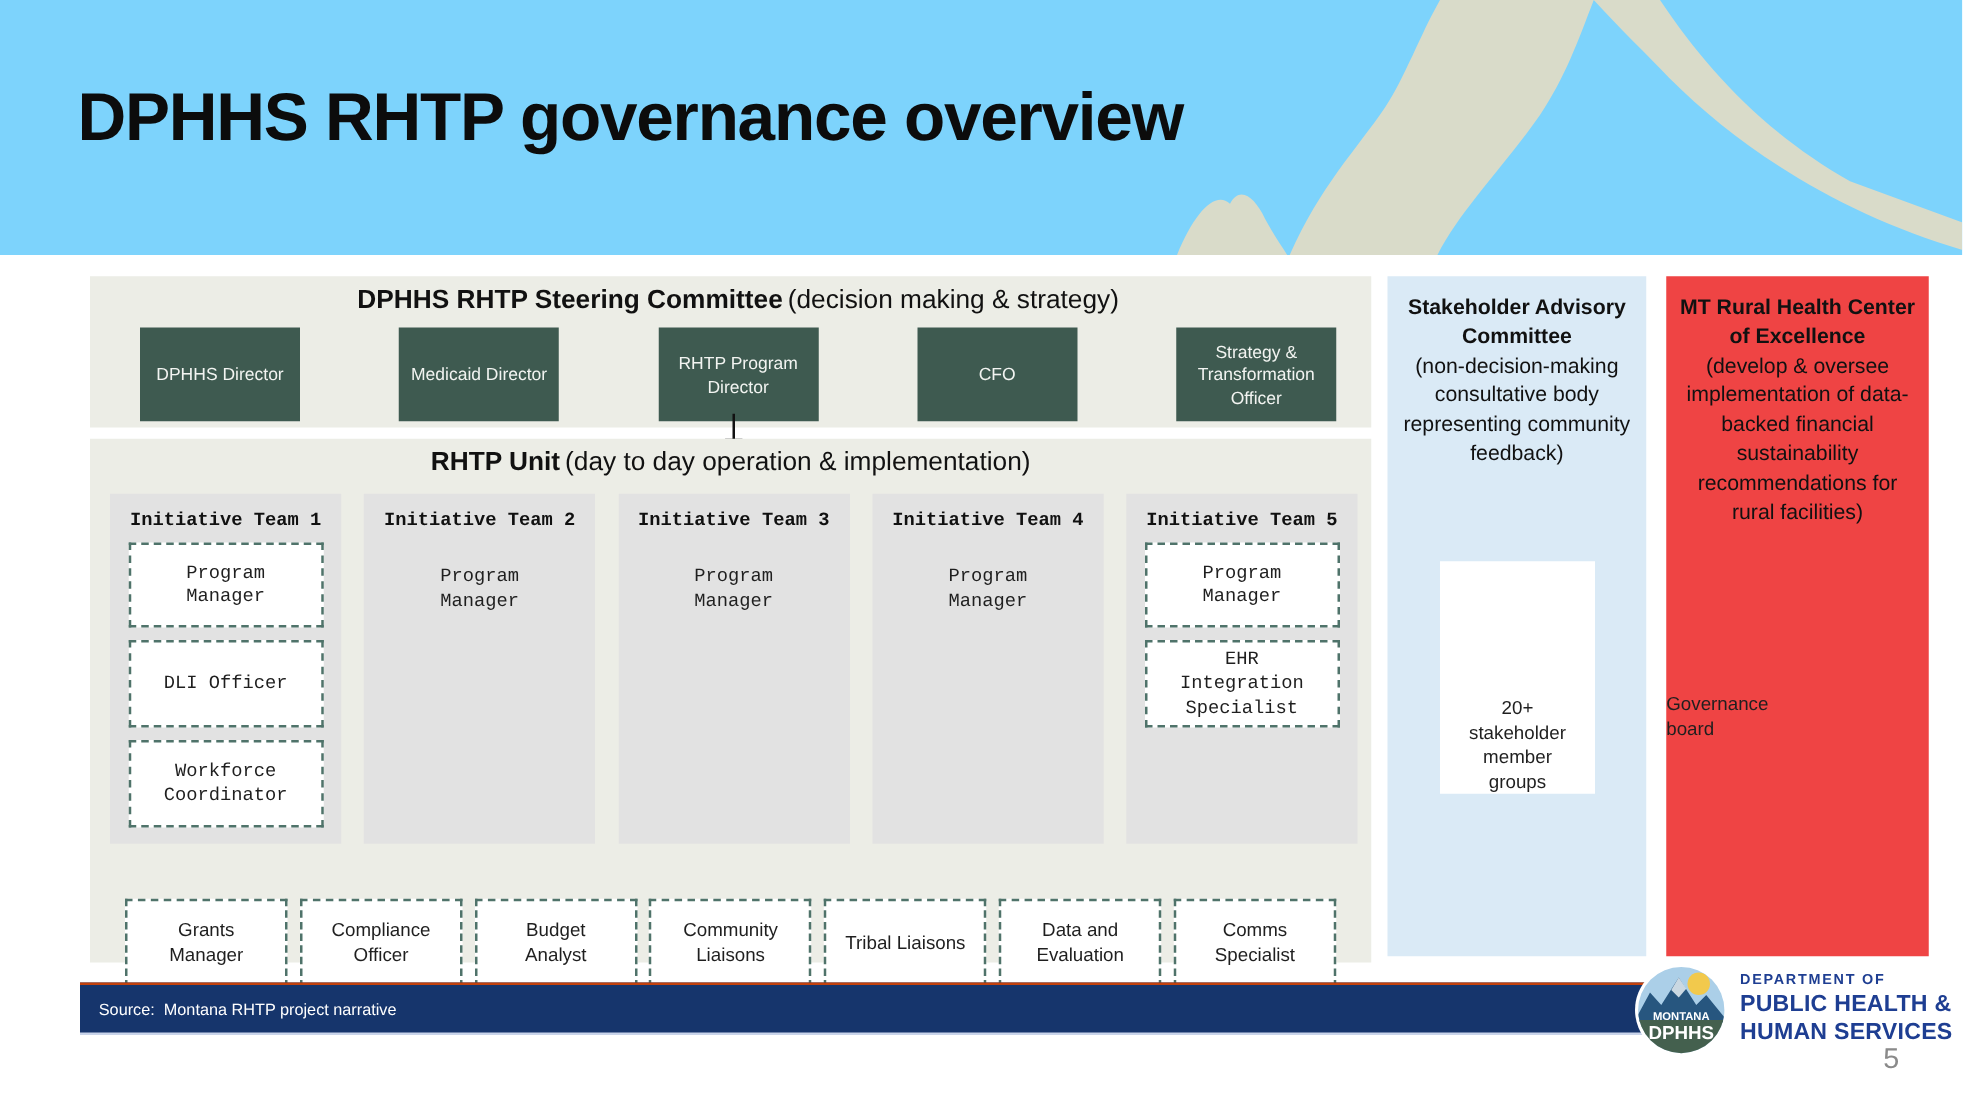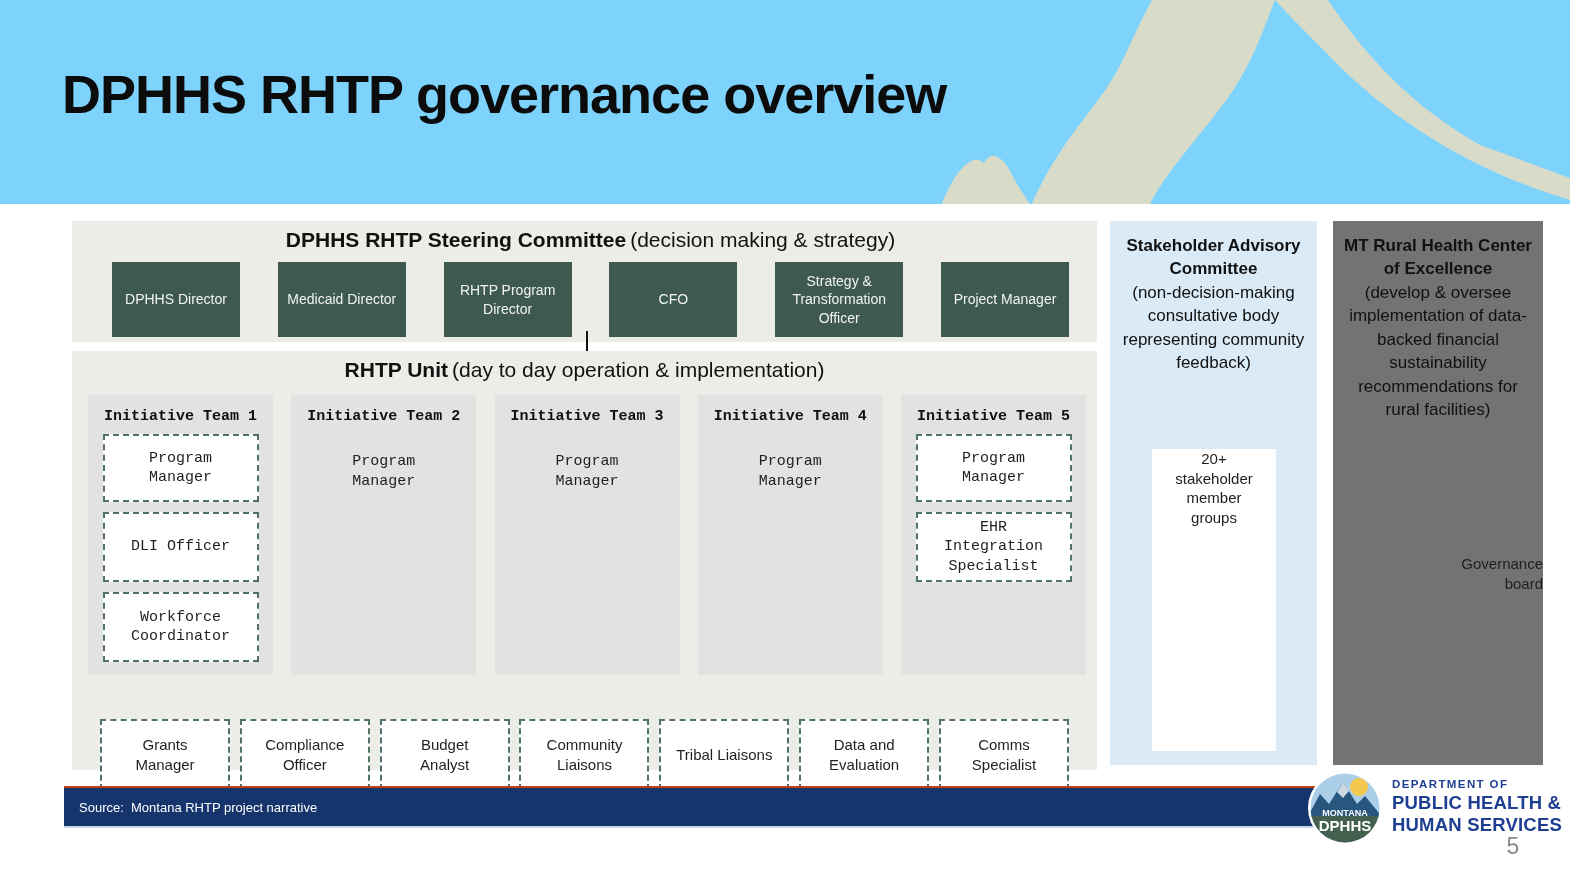--- a/index.html
+++ b/index.html
@@ -37,26 +37,26 @@
   .role-box { width:156px; min-height:68px; margin:0 auto 10px auto; background:#ffffff; border:2px dashed #4f736a; display:flex; align-items:center; justify-content:center; text-align:center; font-size:15px; line-height:1.3; color:#1f1f1f; }
   .role-box span, .plain-role span { display:inline-block; max-width:100px; }
   .plain-role { text-align:center; font-size:15px; line-height:1.3; color:#1f1f1f; margin-top:27px; }
   .shared-row { display:flex; justify-content:space-between; padding:0 28px; margin-top:44px; }
   .shared-box { width:130px; min-height:71px; background:#ffffff; border:2px dashed #4f736a; display:flex; align-items:center; justify-content:center; text-align:center; font-size:15px; line-height:1.3; color:#1f1f1f; }
   .shared-box span { display:inline-block; max-width:98px; }
 
   
   .side-panel { position:absolute; top:221px; height:544px; padding:13px 10px 0 10px; text-align:center; font-size:17px; line-height:1.38; color:#111; }
   .stakeholder { left:1110px; width:207px; background:#daeaf6; }
-  .coe { left:1333px; width:210px; background:#737373; }
+  .coe { left:1333px; width:210px; background:#ef4444; }
   .side-panel b { display:block; font-weight:700; }
   .side-panel .side-note { display:block; font-weight:400; }
-  .stakeholder-box { position:absolute; left:42px; top:228px; width:124px; height:302px; background:#ffffff; display:flex; align-items:flex-start; justify-content:center; text-align:center; font-size:15px; line-height:1.3; color:#1f1f1f; }
+  .stakeholder-box { position:absolute; left:42px; top:228px; width:124px; height:186px; background:#ffffff; display:flex; align-items:flex-end; justify-content:center; text-align:center; font-size:15px; line-height:1.3; color:#1f1f1f; }
   .stakeholder-box span { display:inline-block; max-width:92px; }
-  .coe-label { position:absolute; left:0; top:333px; width:100%; text-align:right; font-size:15px; line-height:1.3; color:#1f1f1f; }
+  .coe-label { position:absolute; left:0; top:333px; width:100%; text-align:left; font-size:15px; line-height:1.3; color:#1f1f1f; }
   .coe-label span { display:inline-block; max-width:95px; }
 
   
   .source-bar { position:absolute; left:64px; top:786px; width:1252px; height:42px; background:#16356c; border-top:2px solid #c2410c; border-bottom:2px solid #c9d4ea; display:flex; align-items:center; }
   .source-bar span { color:#ffffff; font-size:13px; padding-left:15px; white-space:pre-wrap; }
   .logo-badge { position:absolute; left:1307px; top:770px; width:76px; height:76px; }
   .dept-text { position:absolute; left:1392px; top:778px; color:#1e3e92; }
   .dept-line1 { font-size:11.5px; font-weight:700; letter-spacing:1.4px; margin-bottom:2px; }
   .dept-line2, .dept-line3 { font-size:18.5px; font-weight:800; line-height:1.2; letter-spacing:0.2px; }
   .page-number { position:absolute; left:1498px; top:833px; width:30px; text-align:center; font-size:23px; color:#8a8a8a; }
@@ -87,23 +87,20 @@
           <span>Medicaid Director</span>
         </div>
       <div class="member-box">
           <span>RHTP Program Director</span>
         </div>
       <div class="member-box">
           <span>CFO</span>
         </div>
       <div class="member-box">
           <span>Strategy &amp; Transformation Officer</span>
-        </div>
-      <div class="member-box">
-          <span>Project Manager</span>
         </div>
     </div>
   </section>
 
   <div class="flow-arrow">
     <div class="arrow-line"></div>
     <div class="arrow-head"></div>
   </div>
 
   <section class="panel unit">

